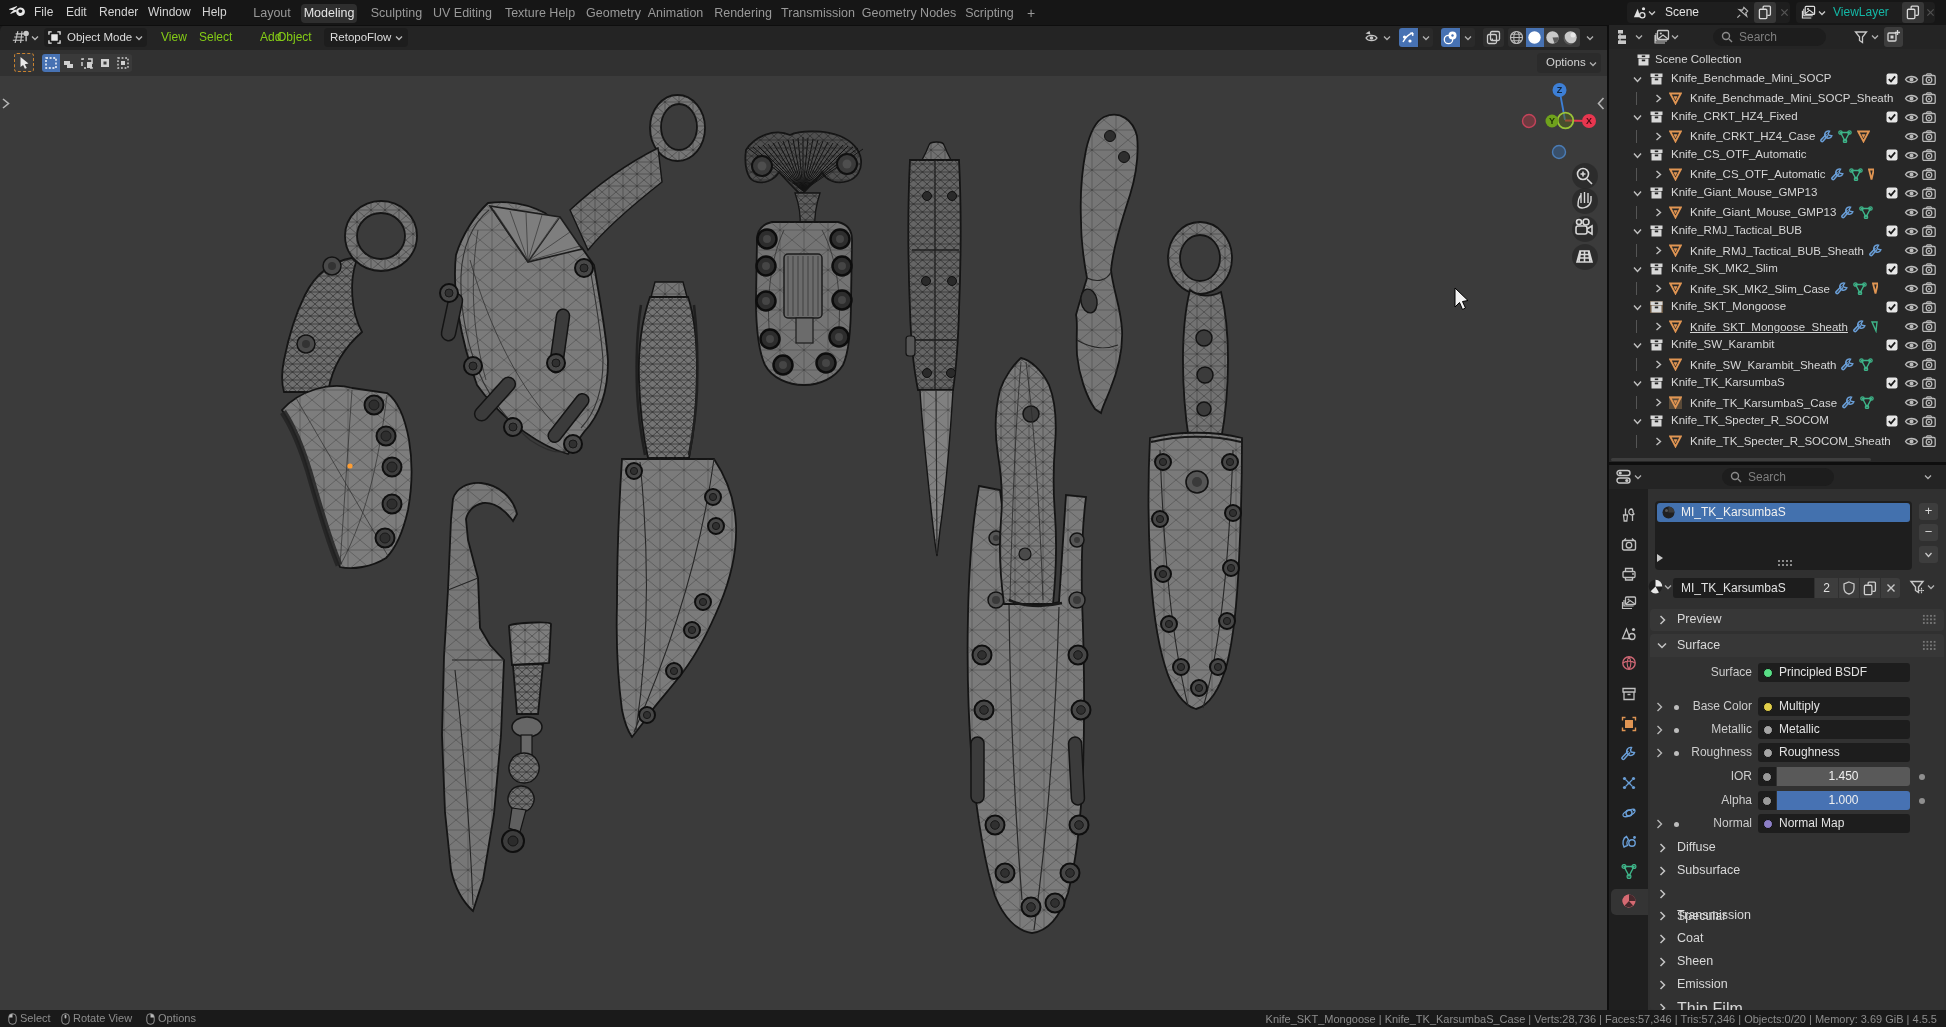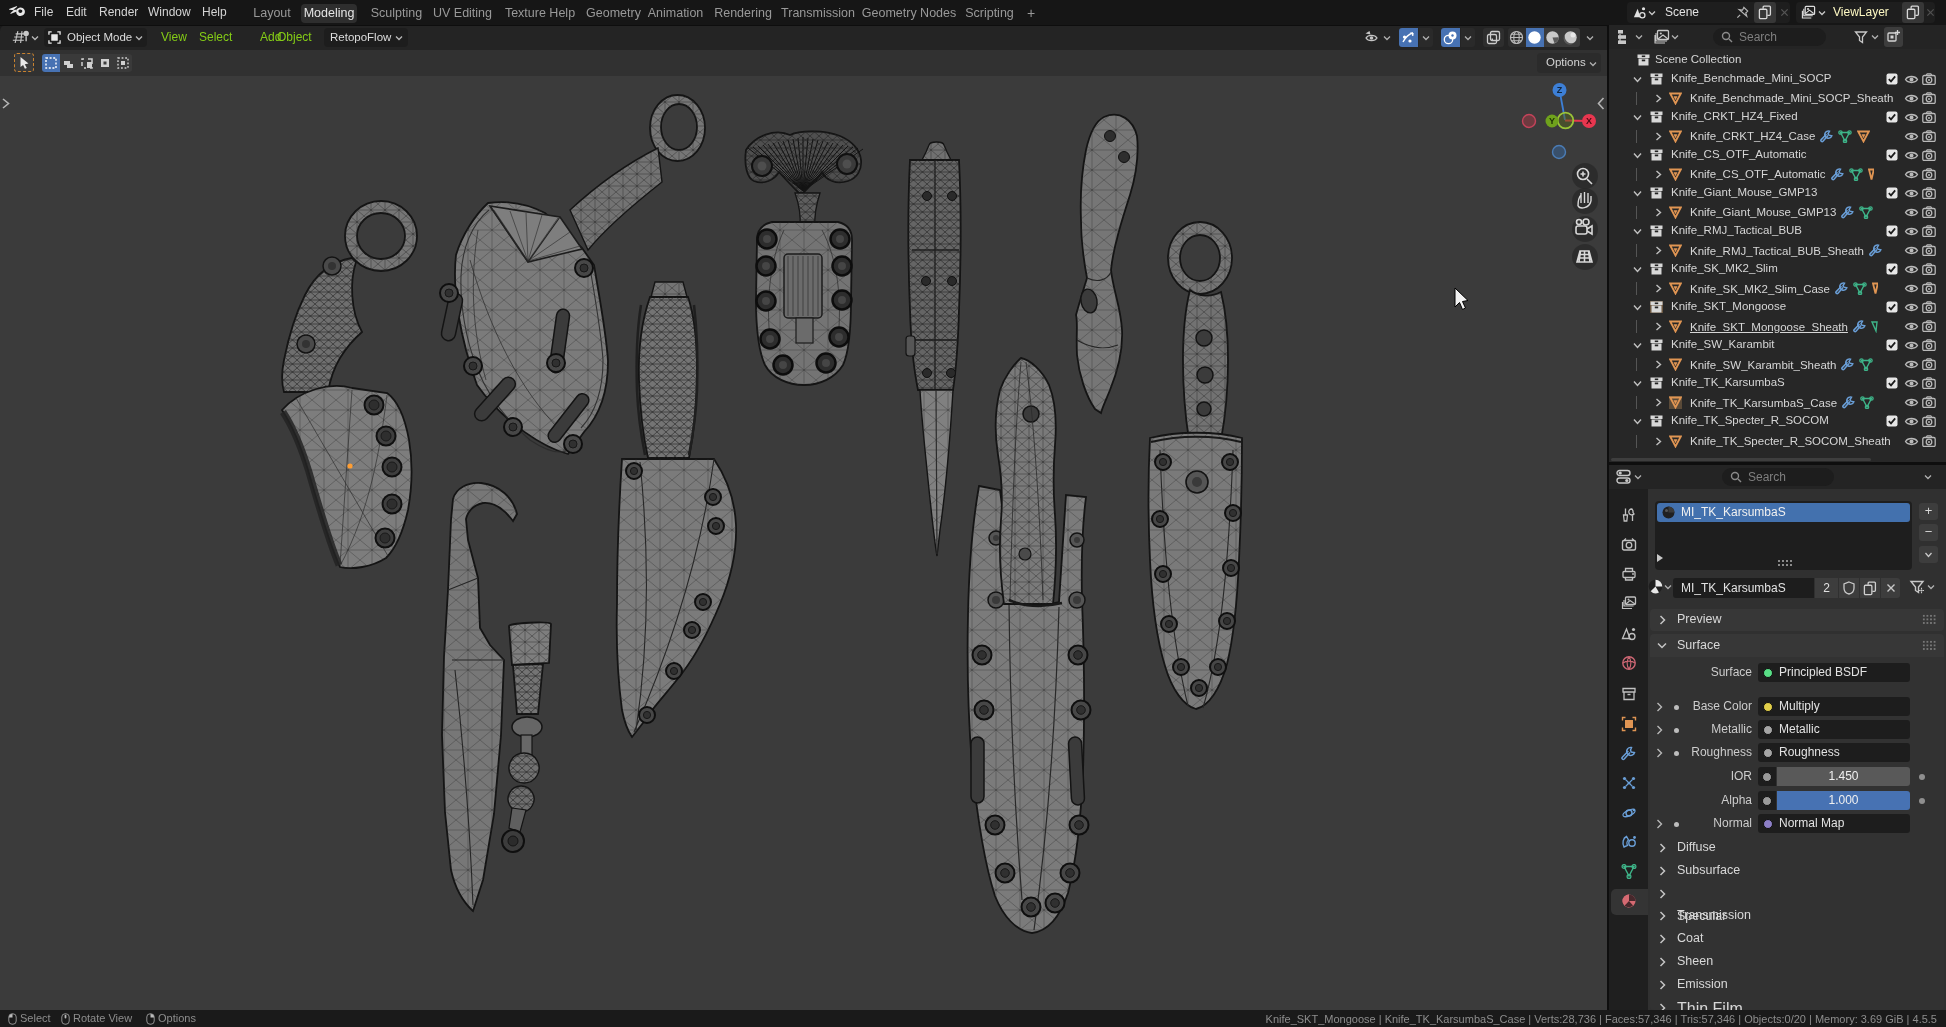--- a/index.html
+++ b/index.html
@@ -78,21 +78,21 @@
 <div class="abs" style="left:1796px;top:2px;width:139px;height:21px;background:#1e1e1e;border-radius:4px;">
 <svg class="abs" style="left:5px;top:3px" width="15" height="15" viewBox="0 0 16 16">
           <rect x="4.5" y="1.5" width="10" height="8.5" rx="1" fill="none" stroke="#dddddd" stroke-width="1.3"></rect>
           <circle cx="7.5" cy="4.3" r="1.1" fill="#dddddd"></circle>
           <path d="M5 9 L9 5.5 L13.5 9" stroke="#dddddd" stroke-width="1.2" fill="none"></path>
           <path d="M3 4 V11.5 H12.5 M1.5 6 V13.8 H11" stroke="#dddddd" stroke-width="1.2" fill="none"></path>
         </svg>
 <svg class="abs" style="left:22px;top:8px" width="8" height="6" viewBox="0 0 8 6">
           <path d="M1 1.5 L4 4.5 L7 1.5" stroke="#c8c8c8" stroke-width="1.3" fill="none"></path>
         </svg>
-<div class="abs" style="left:37px;top:3px;font-size:12px;color:#fef9c3">ViewLayer</div>
+<div class="abs" style="left:37px;top:3px;font-size:12px;color:#14b8a6">ViewLayer</div>
 <div class="abs" style="left:106px;top:0px;width:22px;height:21px;background:#373737;border-radius:3px;"></div>
 <svg class="abs" style="left:110px;top:3px" width="14" height="15" viewBox="0 0 15 16">
           <rect x="1.5" y="4.5" width="8" height="10" rx="1.2" fill="none" stroke="#d8d8d8" stroke-width="1.4"></rect>
           <path d="M5.5 4 V2.2 A1 1 0 0 1 6.5 1.2 H12.3 A1 1 0 0 1 13.3 2.2 V10 A1 1 0 0 1 12.3 11 H10" fill="none" stroke="#d8d8d8" stroke-width="1.4"></path>
         </svg>
 <svg class="abs" style="left:130px;top:6px" width="9" height="9" viewBox="0 0 10 10">
           <path d="M1.5 1.5 L8.5 8.5 M8.5 1.5 L1.5 8.5" stroke="#505050" stroke-width="1.4"></path>
         </svg>
 </div>
 </div>

